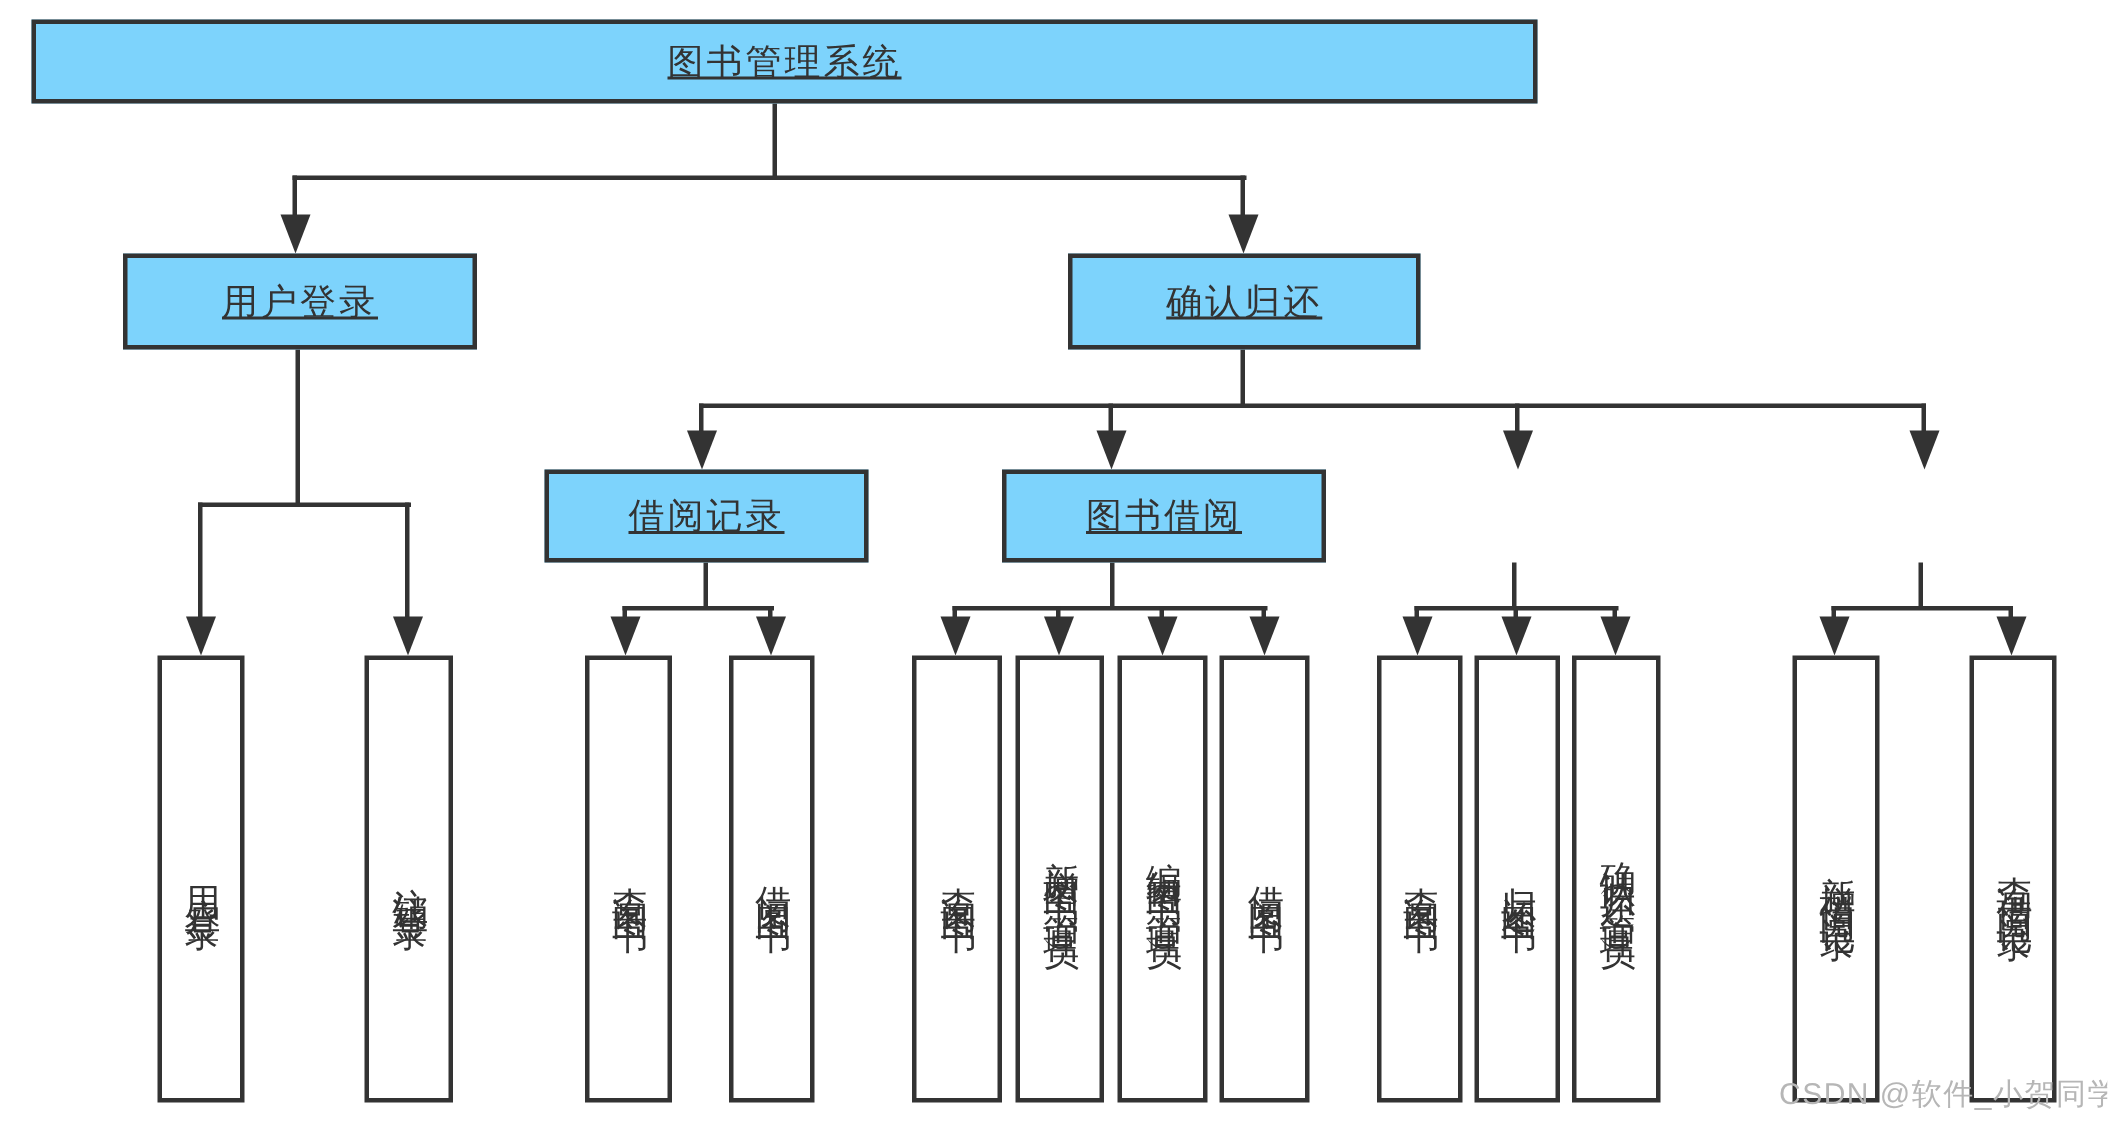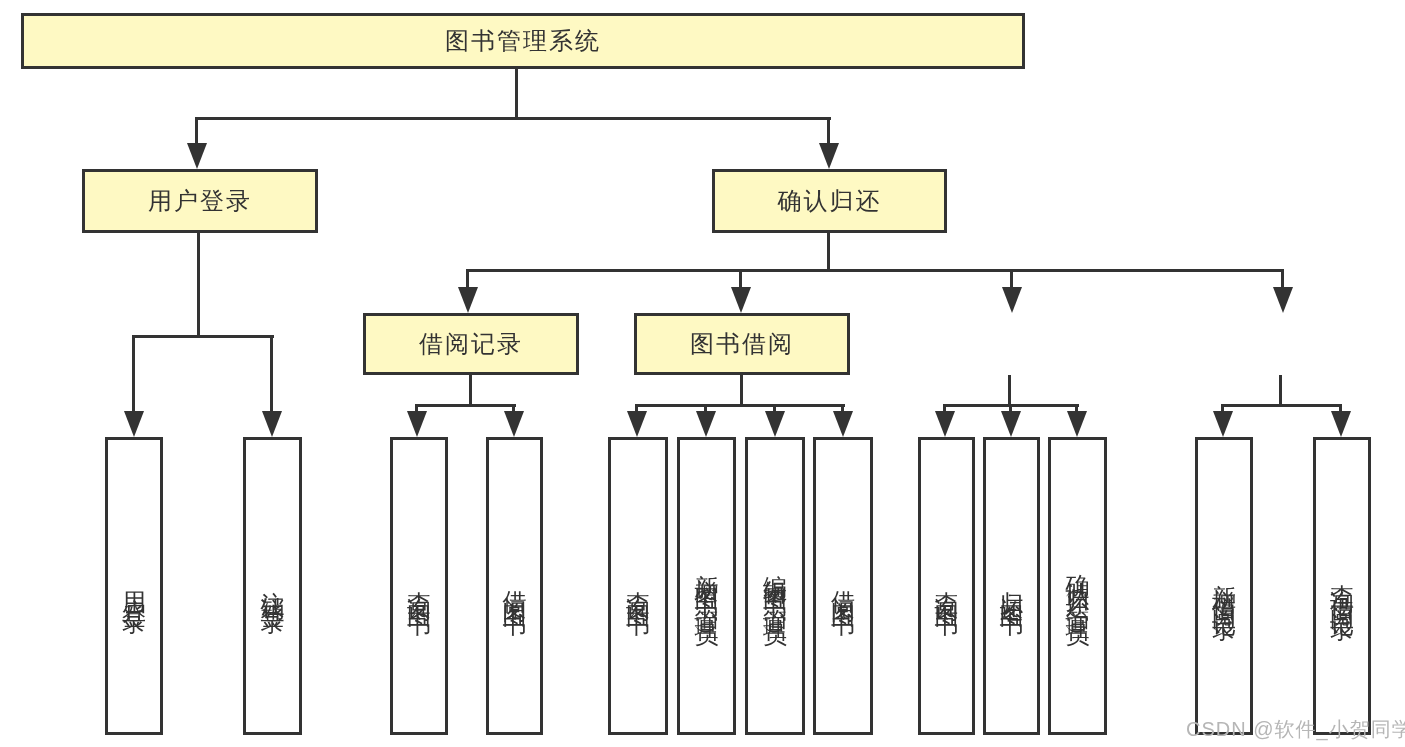--- a/index.html
+++ b/index.html
@@ -1,23 +1,23 @@
 <!DOCTYPE html>
 <html><head>
 <meta charset="utf-8">
 <style>
   html,body{margin:0;padding:0;background:#ffffff;}
   .canvas{
     position:relative;width:1405px;height:747px;background:#ffffff;overflow:hidden;
     font-family:"Liberation Sans", sans-serif;color:#333333;
   }
   .box{
-    position:absolute;box-sizing:border-box;border:3px solid #333333;background:#fef9c3;
+    position:absolute;box-sizing:border-box;border:3px solid #333333;background:#7dd3fc;
     display:flex;align-items:center;justify-content:center;
-    font-size:24px;letter-spacing:2px;color:#333333;white-space:nowrap;
+    font-size:24px;letter-spacing:2px;color:#333333;white-space:nowrap;text-decoration:underline;
   }
   .leaf{
     position:absolute;box-sizing:border-box;border:3px solid #333333;background:#ffffff;
     top:437px;height:298px;display:flex;align-items:center;justify-content:center;
   }
   .vtext{
     writing-mode:vertical-rl;text-orientation:mixed;
     font-size:24px;line-height:1;letter-spacing:7px;color:#333333;
   }
   .hl,.vl{position:absolute;background:#333333;}
@@ -96,21 +96,21 @@
   <i class="vl" style="left:1339px;top:404px;height:9px"></i>
   <i class="ar" style="left:1213px;top:411px"></i>
   <i class="ar" style="left:1331px;top:411px"></i>
 
   <div class="box" style="left:21px;top:13px;width:1004px;height:56px">图书管理系统</div>
 
   <div class="box" style="left:82px;top:169px;width:236px;height:64px">用户登录</div>
   <div class="box" style="left:712px;top:169px;width:235px;height:64px">确认归还</div>
 
   <div class="box" style="left:363px;top:313px;width:216px;height:62px">借阅记录</div>
-  <div class="box" style="left:634px;top:313px;width:216px;height:62px">图书借阅</div>
+  <div class="box" style="left:668px;top:313px;width:216px;height:62px">图书借阅</div>
 
   <div class="leaf" style="left:105px;width:58px">
     <span class="vtext">用户登录</span>
     </div>
   <div class="leaf" style="left:243px;width:59px">
     <span class="vtext">注销登录</span>
     </div>
 
   <div class="leaf" style="left:390px;width:58px">
     <span class="vtext">查询图书</span>

